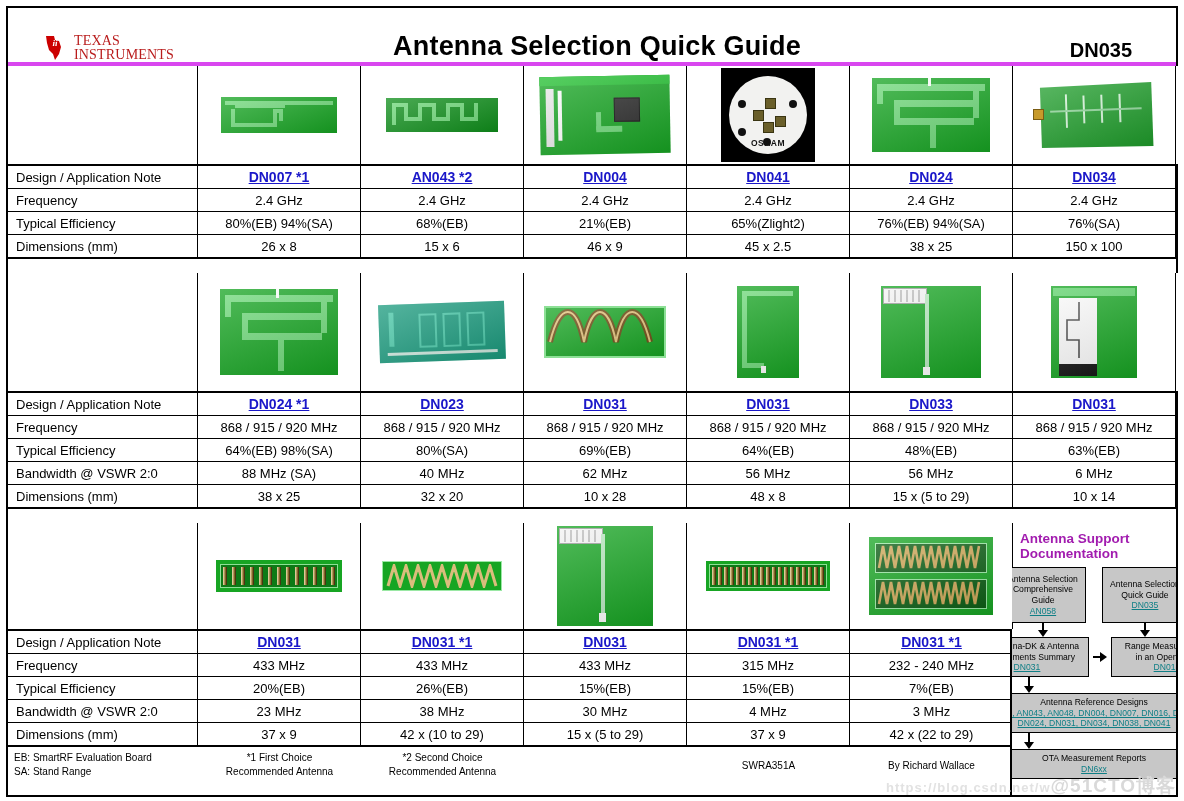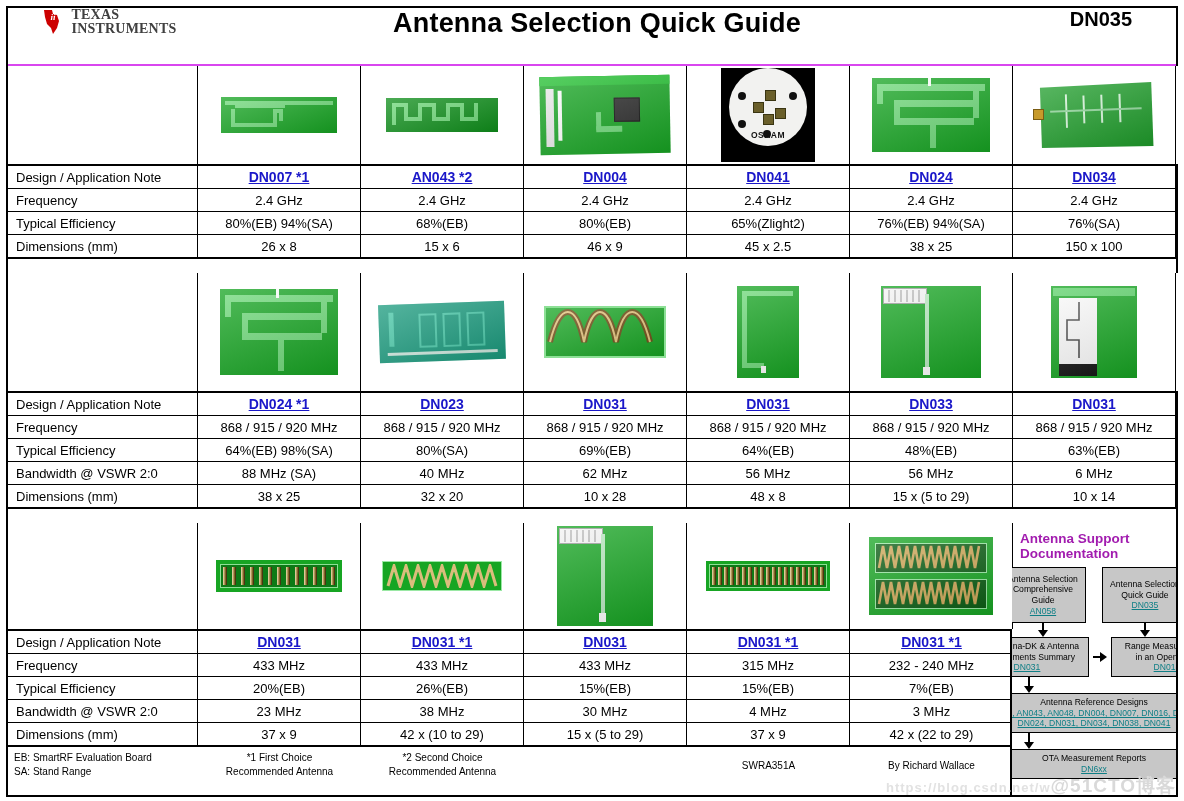--- a/index.html
+++ b/index.html
@@ -9,28 +9,28 @@
     background:#fff;box-sizing:border-box;
     padding:6px 6px 4px 6px;
   }
   #sheet{
     width:1172px;height:791px;border:2px solid #000;box-sizing:border-box;
     display:flex;flex-direction:column;background:#fff;
   }
 
   
   .header{
-    height:58px;flex:0 0 58px;display:flex;align-items:flex-start;
-    border-bottom:2px solid #d946ef;box-sizing:border-box;position:relative;
+    height:58px;flex:0 0 58px;display:flex;align-items:flex-end;
+    border-bottom:4px solid #d946ef;box-sizing:border-box;position:relative;
   }
   .logo-wrap{width:190px;flex:0 0 190px;display:flex;align-items:center;
     justify-content:center;gap:6px;padding-left:10px;box-sizing:border-box;}
   .ti-mark{width:26px;height:28px;position:relative;flex:0 0 26px;}
   .ti-words{line-height:1.0;}
-  .ti-words div{font-family:"Liberation Serif",serif;font-weight:bold;color:#404040;
+  .ti-words div{font-family:"Liberation Serif",serif;font-weight:normal;color:#b91c1c;
     letter-spacing:.2px;}
   .ti-texas{font-size:14px;}
   .ti-instr{font-size:14px;}
   .title{
     flex:1;text-align:center;font-size:27px;font-weight:bold;color:#000;
     letter-spacing:.2px;font-family:"Liberation Sans",sans-serif;
     padding-right:30px;
   }
   .docid{
     width:150px;flex:0 0 150px;text-align:center;font-size:20px;font-weight:bold;
@@ -68,21 +68,21 @@
   .pcb{position:relative;background:#17a523;}
   .pcb .trace{position:absolute;background:#6fd97a;}
   .pcb-dark{background:#0f8f1b;}
   .board-gloss{position:absolute;inset:0;
     background:linear-gradient(160deg,rgba(255,255,255,.25),rgba(0,0,0,.12));}
 
   .coil{position:relative;background:#0d7a16;border:1px solid #8de096;overflow:hidden;}
   .coil .turn{position:absolute;top:2px;bottom:2px;width:4px;
     background:linear-gradient(90deg,#f3e2b4,#8a6a2a 60%,#2a1f08);}
 
-  .osram{position:relative;background:#000;display:flex;align-items:flex-start;justify-content:center;}
+  .osram{position:relative;background:#000;display:flex;align-items:center;justify-content:center;}
   .osram .disc{width:78px;height:78px;border-radius:50%;background:#f2f2f0;position:relative;}
   .osram .dot{position:absolute;width:8px;height:8px;border-radius:50%;background:#111;}
   .osram .sq{position:absolute;width:9px;height:9px;background:#6a5f2a;border:1px solid #3a3512;}
   .osram .brand{position:absolute;bottom:6px;left:0;right:0;text-align:center;
     font-size:8.5px;font-weight:bold;color:#111;letter-spacing:.5px;}
 
   .conn{position:absolute;background:#f4f4f4;border:1px solid #999;}
   .conn i{position:absolute;top:1px;bottom:1px;width:2px;background:#bdbdbd;}
 
   
@@ -266,21 +266,21 @@
       <div class="cell datacol">2.4 GHz</div>
       <div class="cell datacol">2.4 GHz</div>
       <div class="cell datacol">2.4 GHz</div>
       <div class="cell datacol">2.4 GHz</div>
     </div>
 
     <div class="trow">
       <div class="cell labelcol rowlabel">Typical Efficiency</div>
       <div class="cell datacol">80%(EB) 94%(SA)</div>
       <div class="cell datacol">68%(EB)</div>
-      <div class="cell datacol">80%(EB)</div>
+      <div class="cell datacol">21%(EB)</div>
       <div class="cell datacol">65%(Zlight2)</div>
       <div class="cell datacol">76%(EB) 94%(SA)</div>
       <div class="cell datacol">76%(SA)</div>
       <div class="cell datacol">55%(USB)</div>
     </div>
 
 
     <div class="trow">
       <div class="cell labelcol rowlabel">Dimensions (mm)</div>
       <div class="cell datacol">26 x 8</div>

